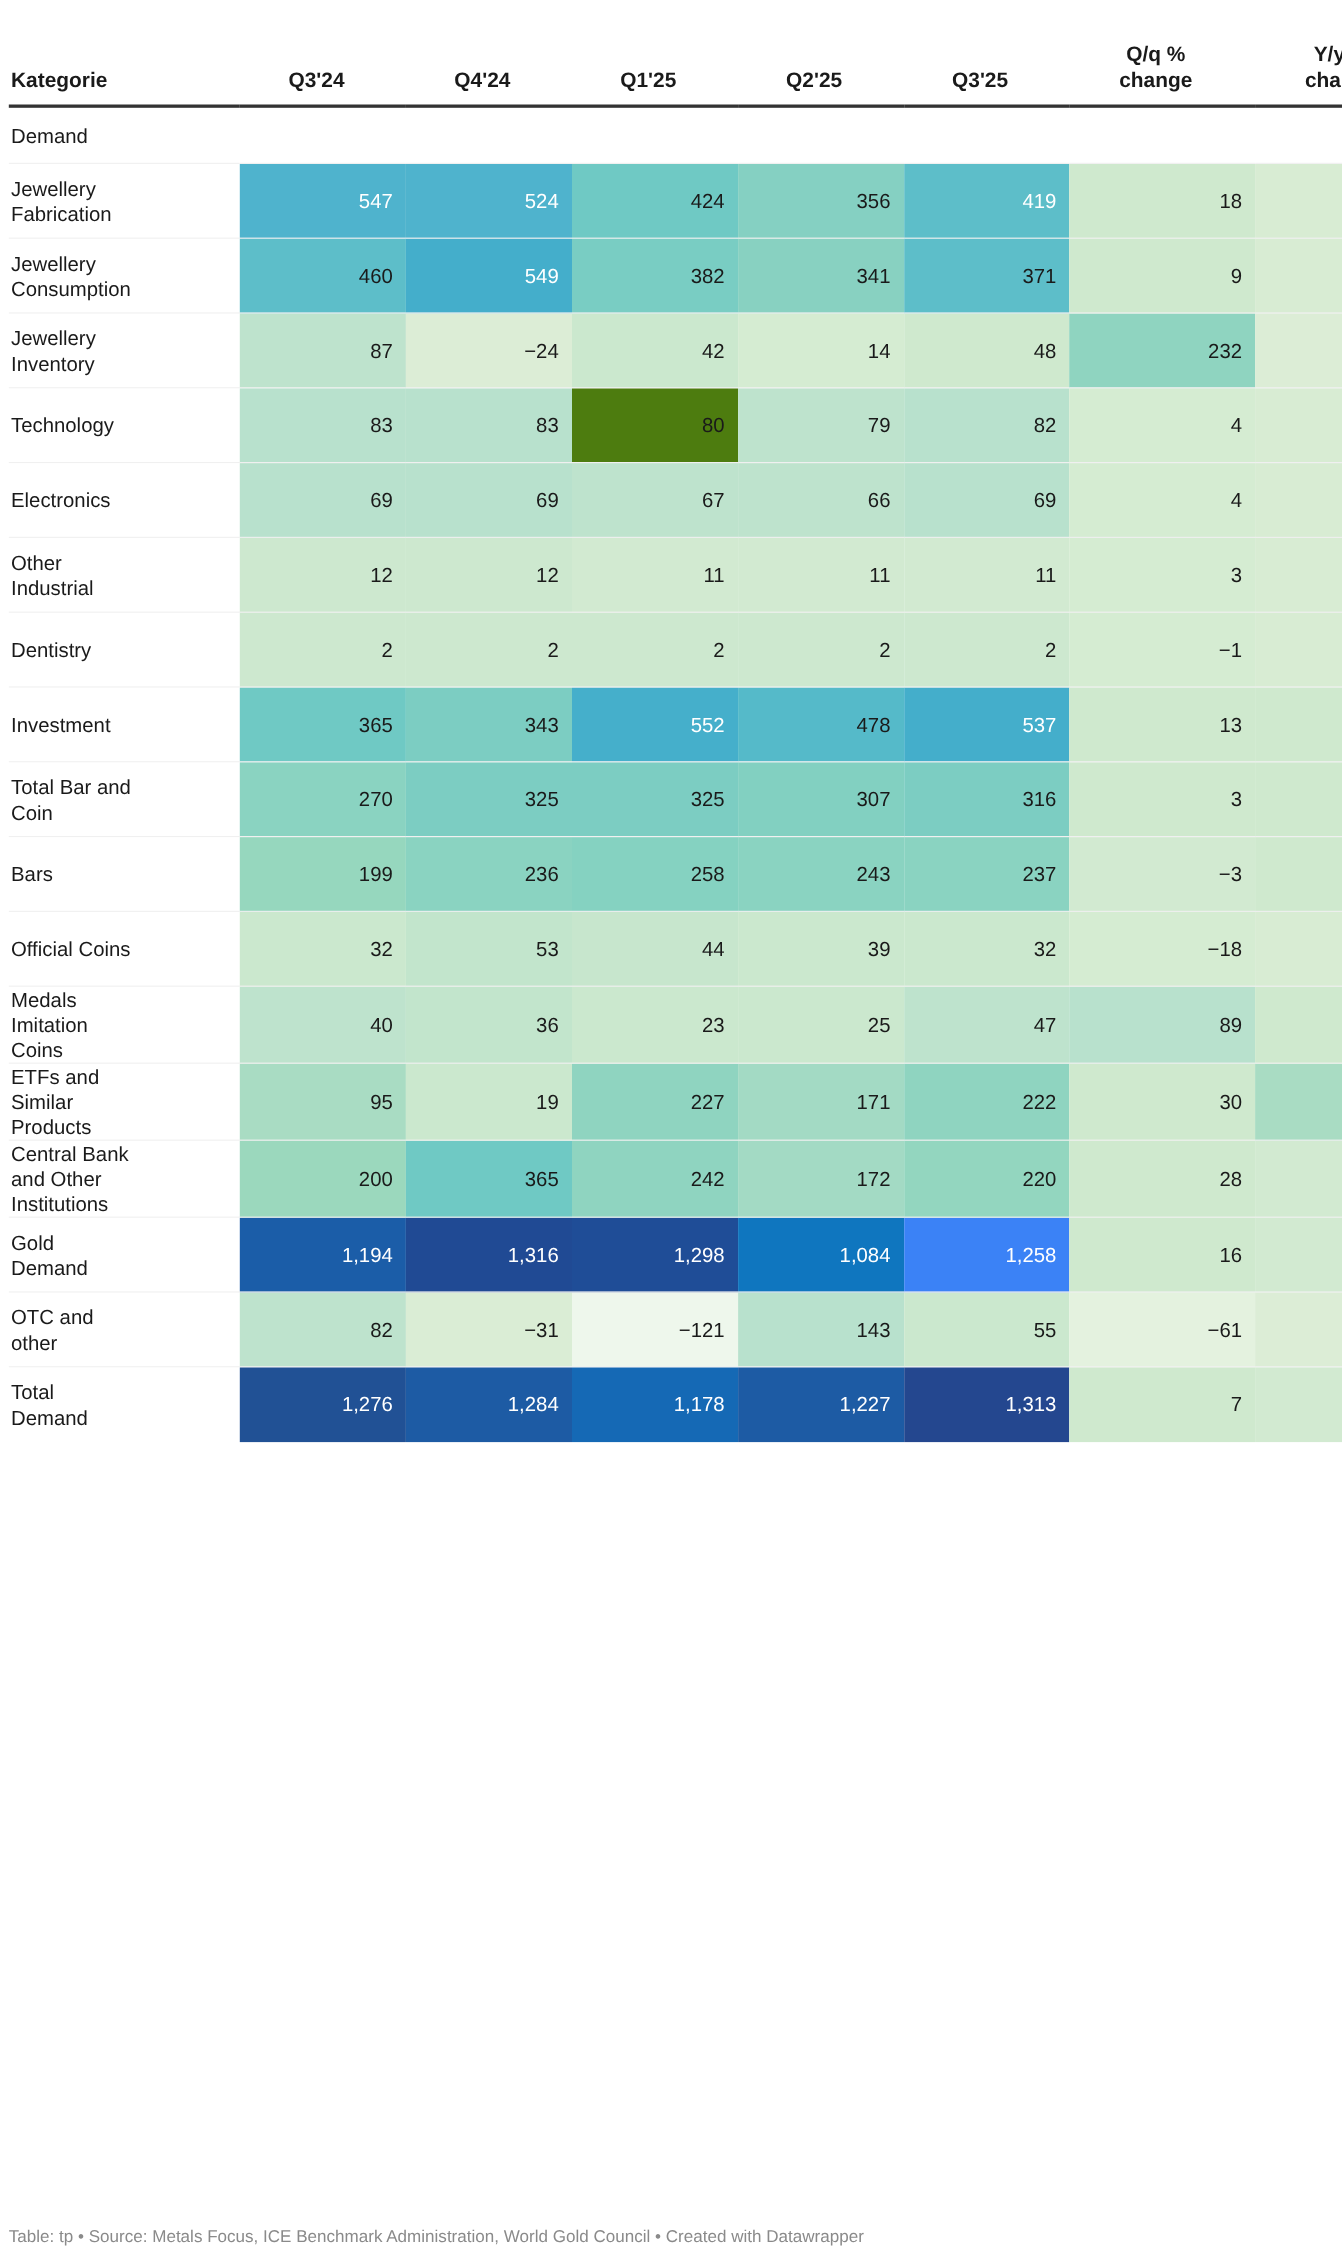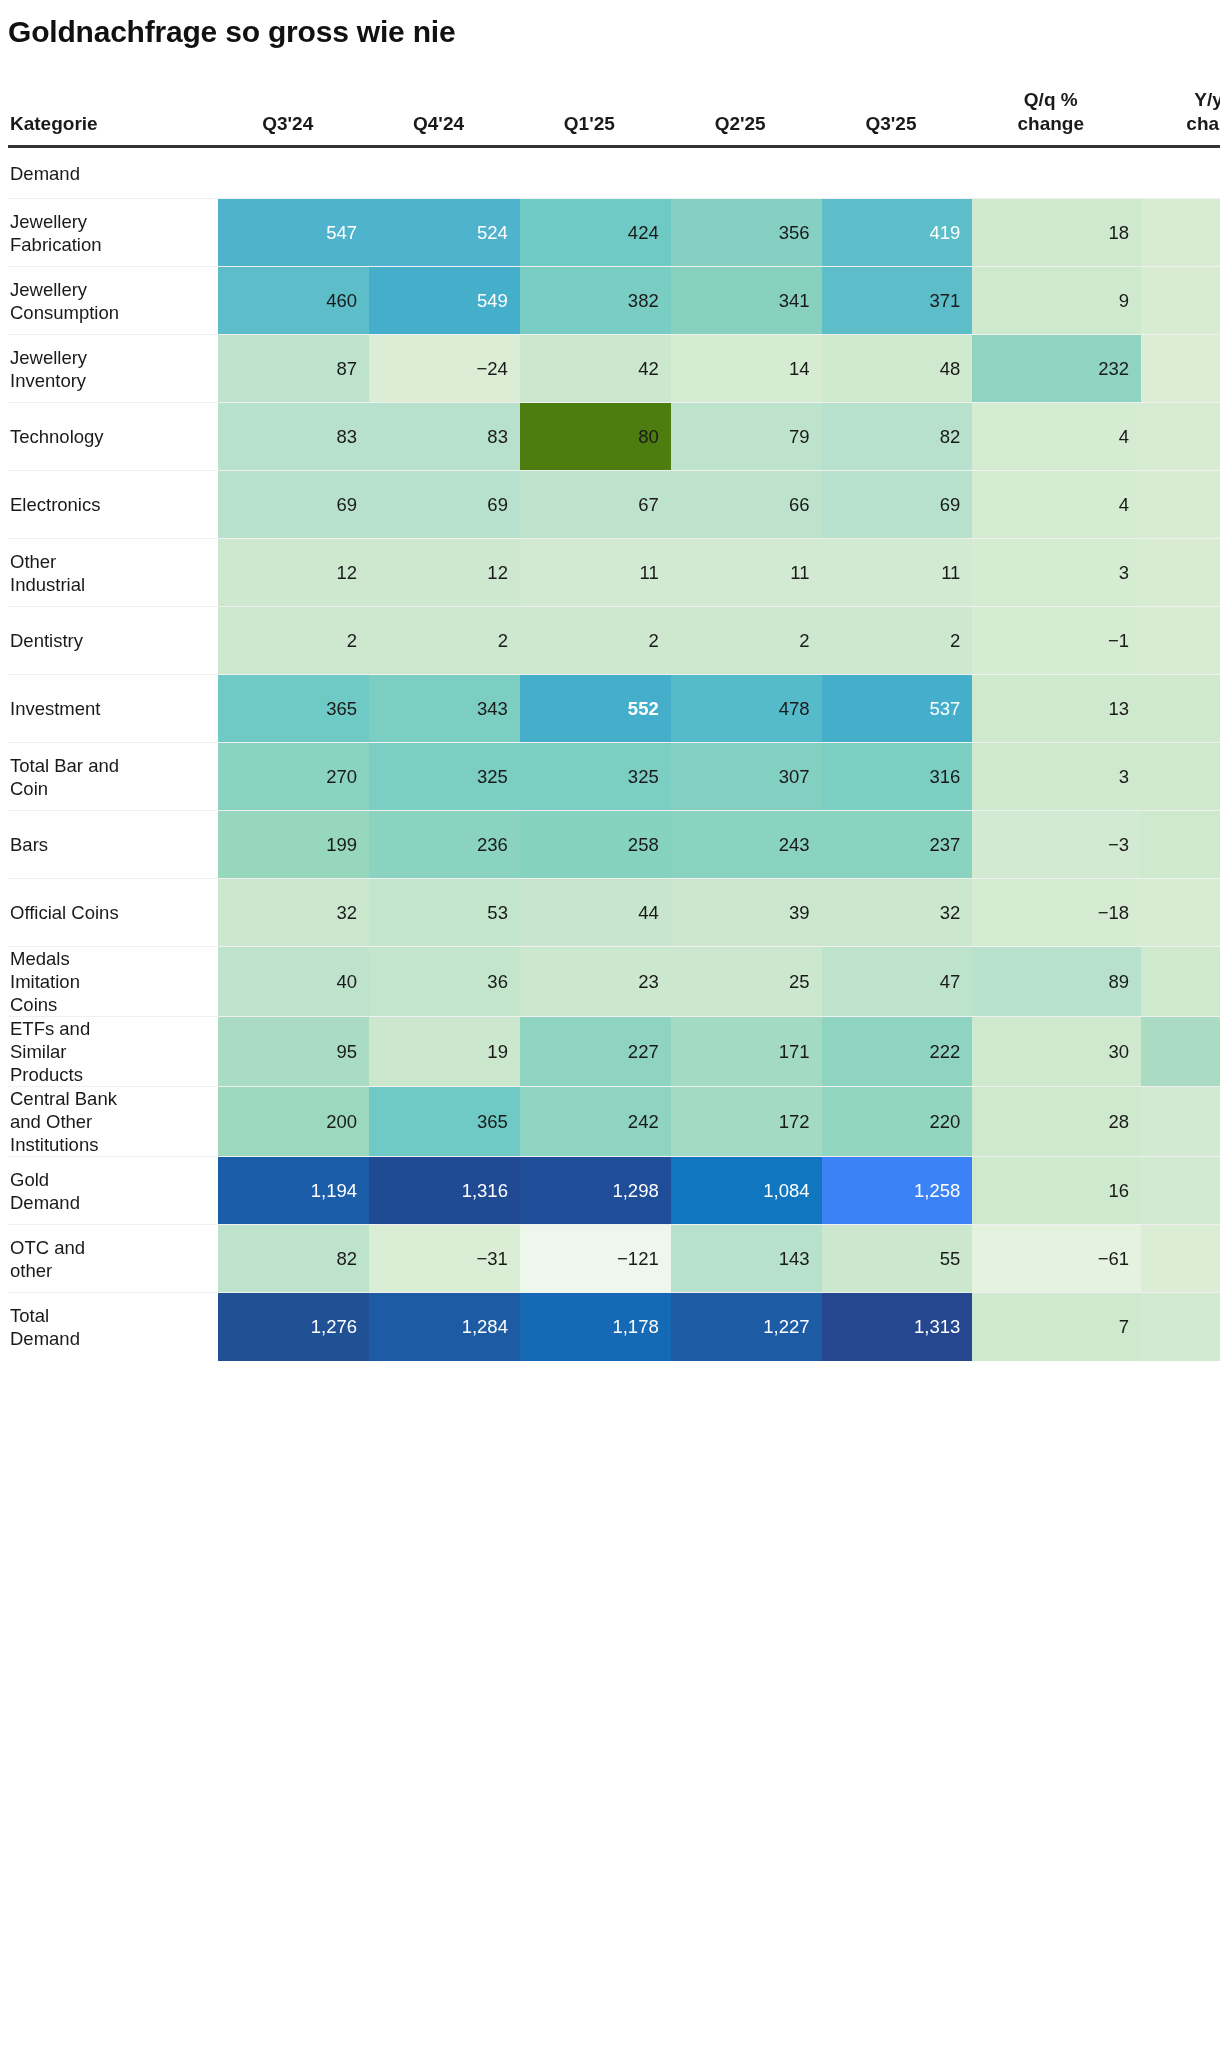--- a/index.html
+++ b/index.html
@@ -103,21 +103,20 @@
     color: #8a8a8a;
     line-height: 20px;
     white-space: nowrap;
   }
 </style>
 </head>
 <body>
 
 <div class="page">
 
-  <div class="title">Goldnachfrage so gross wie nie</div>
 
   <div class="table-wrap">
     <table class="t">
       <colgroup>
         <col class="c-cat">
           <col class="c-q">
           <col class="c-q">
           <col class="c-q">
         <col class="c-q">
           <col class="c-q">
@@ -220,21 +219,21 @@
             <td style="background: rgb(205, 232, 207);">2</td>
             <td style="background: rgb(205, 232, 207);">2</td>
             <td style="background: rgb(205, 232, 207);">2</td>
             <td style="background: rgb(213, 236, 210);">−1</td>
             <td style="background: rgb(216, 236, 211);">−7</td>
           </tr>
           <tr>
             <td class="cat">Investment</td>
             <td style="background: rgb(111, 201, 196);">365</td>
             <td style="background: rgb(124, 205, 194);">343</td>
-            <td class="light-text" style="background: rgb(69, 175, 203); font-weight: bold;">552</td>
+            <td class="light-text" style="background: rgb(69, 175, 203);">552</td>
             <td style="background: rgb(85, 186, 201);">478</td>
             <td class="light-text" style="background: rgb(68, 174, 203);">537</td>
             <td style="background: rgb(207, 233, 206);">13</td>
             <td style="background: rgb(207, 233, 206);">47</td>
           </tr>
           <tr>
             <td class="cat">Total Bar and
 Coin</td>
             <td style="background: rgb(138, 211, 193);">270</td>
             <td style="background: rgb(124, 205, 194);">325</td>
@@ -330,13 +329,14 @@
             <td class="light-text" style="background: rgb(21, 105, 181);">1,178</td>
             <td class="light-text" style="background: rgb(29, 91, 164);">1,227</td>
             <td class="light-text" style="background: rgb(36, 71, 143);">1,313</td>
             <td style="background: rgb(207, 233, 206);">7</td>
             <td style="background: rgb(210, 234, 209);">3</td>
           </tr>
         </tbody>
     </table>
   </div>
 
+  <div class="footer">Table: tp • Source: Metals Focus, ICE Benchmark Administration, World Gold Council • Created with Datawrapper</div>
 </div>
 
 </body></html>

